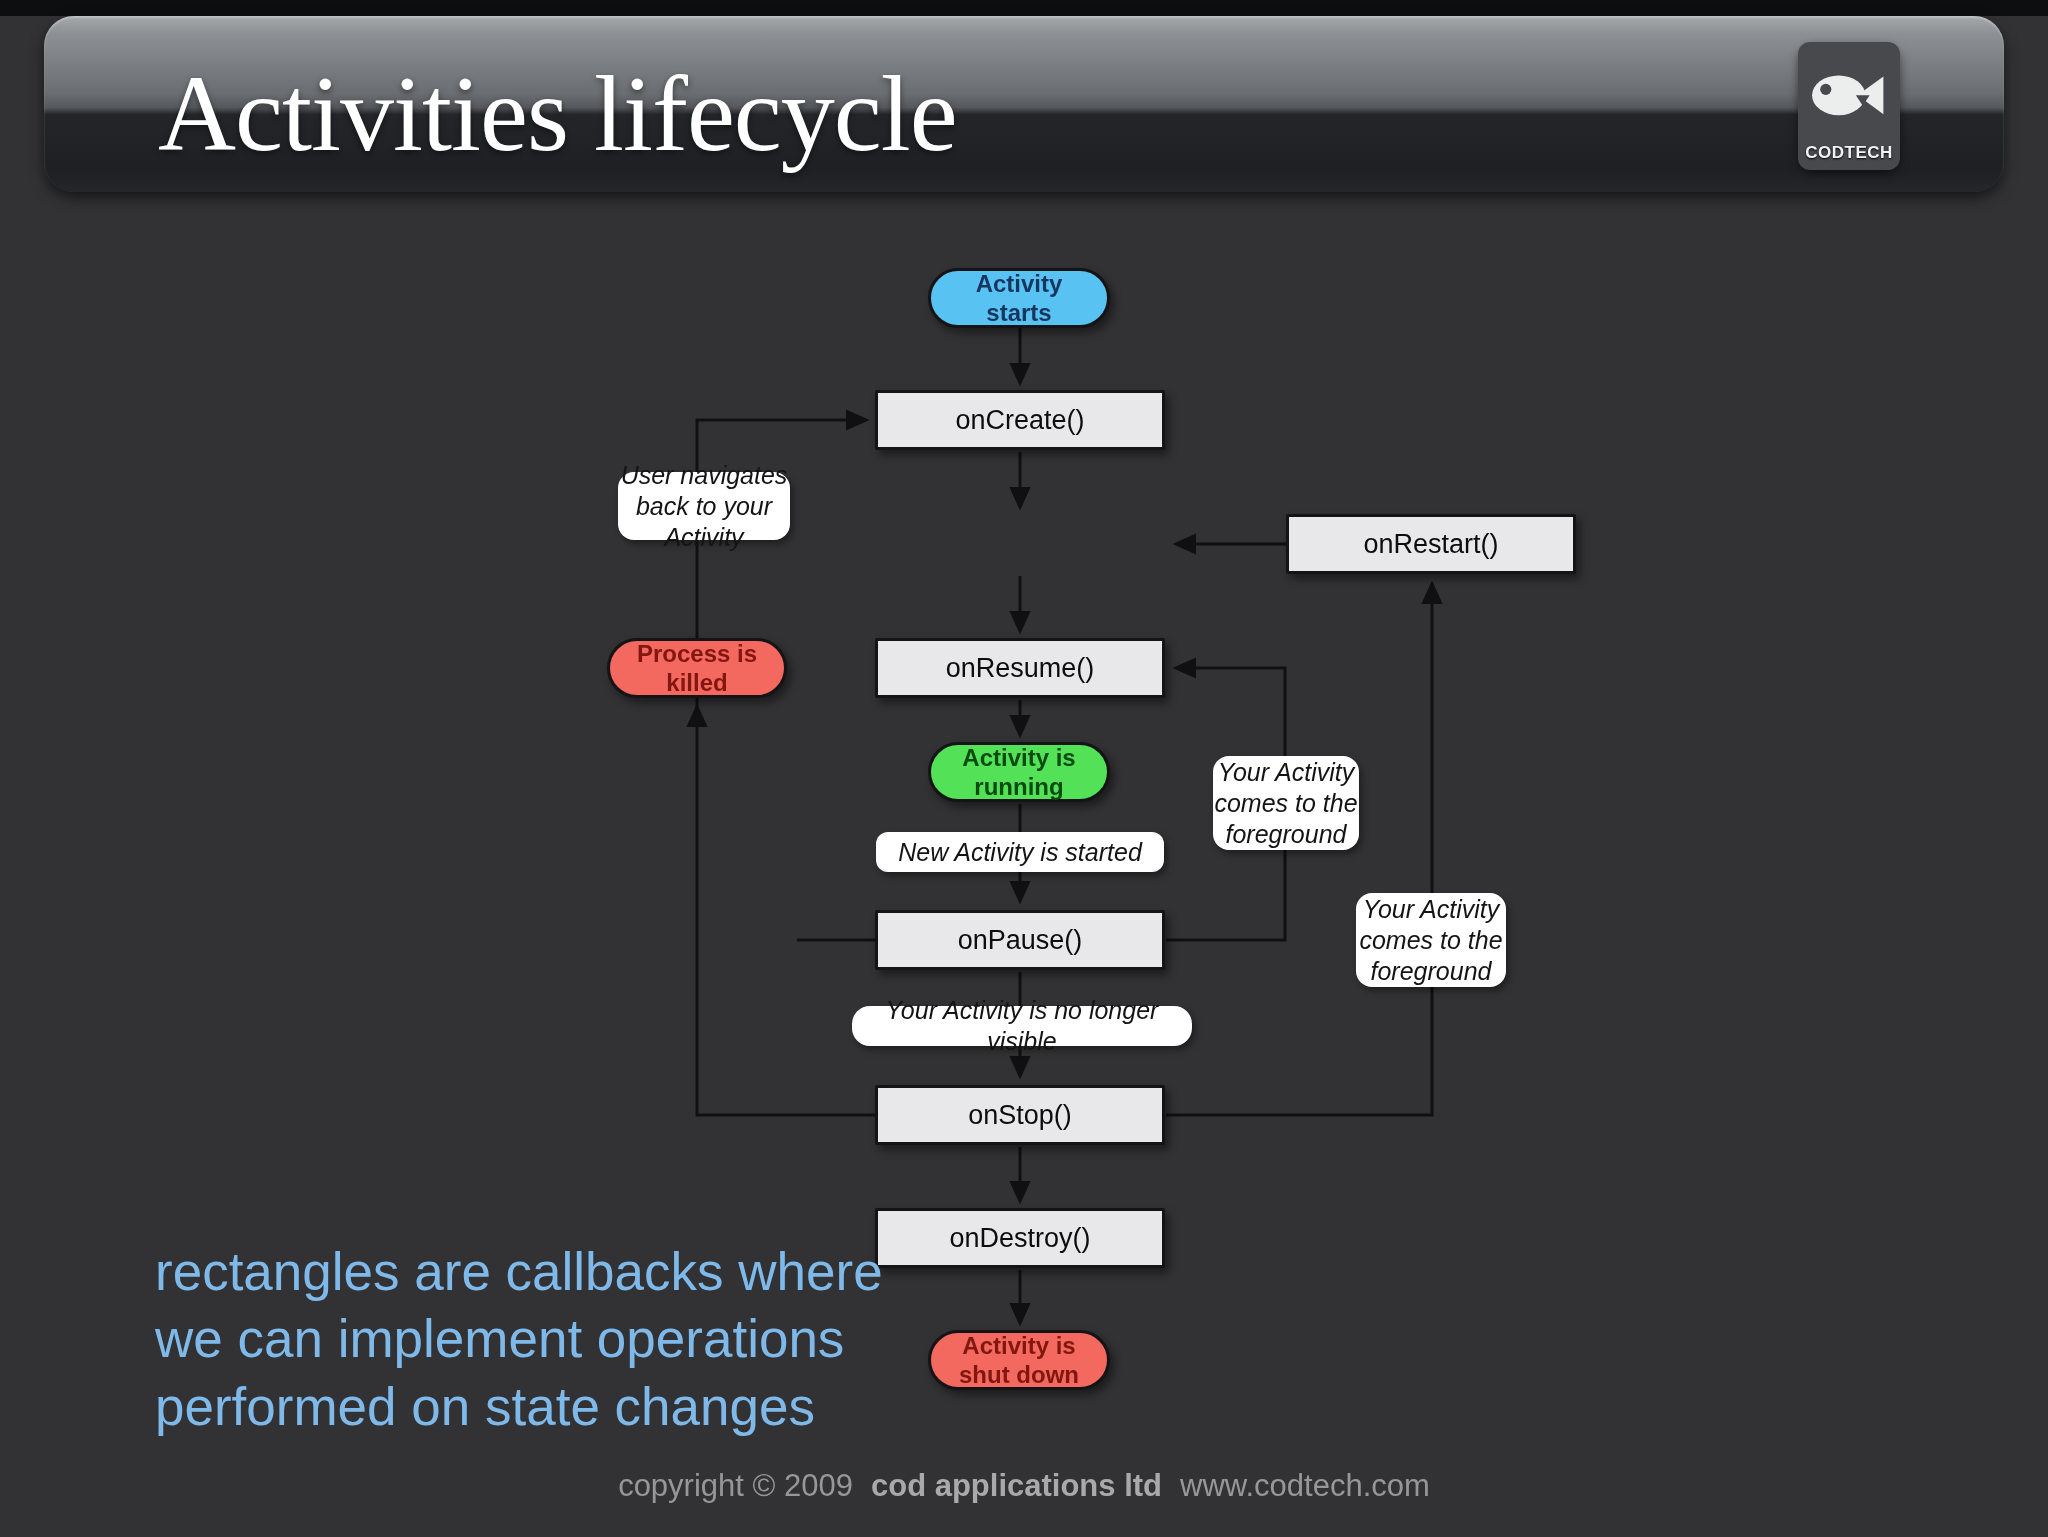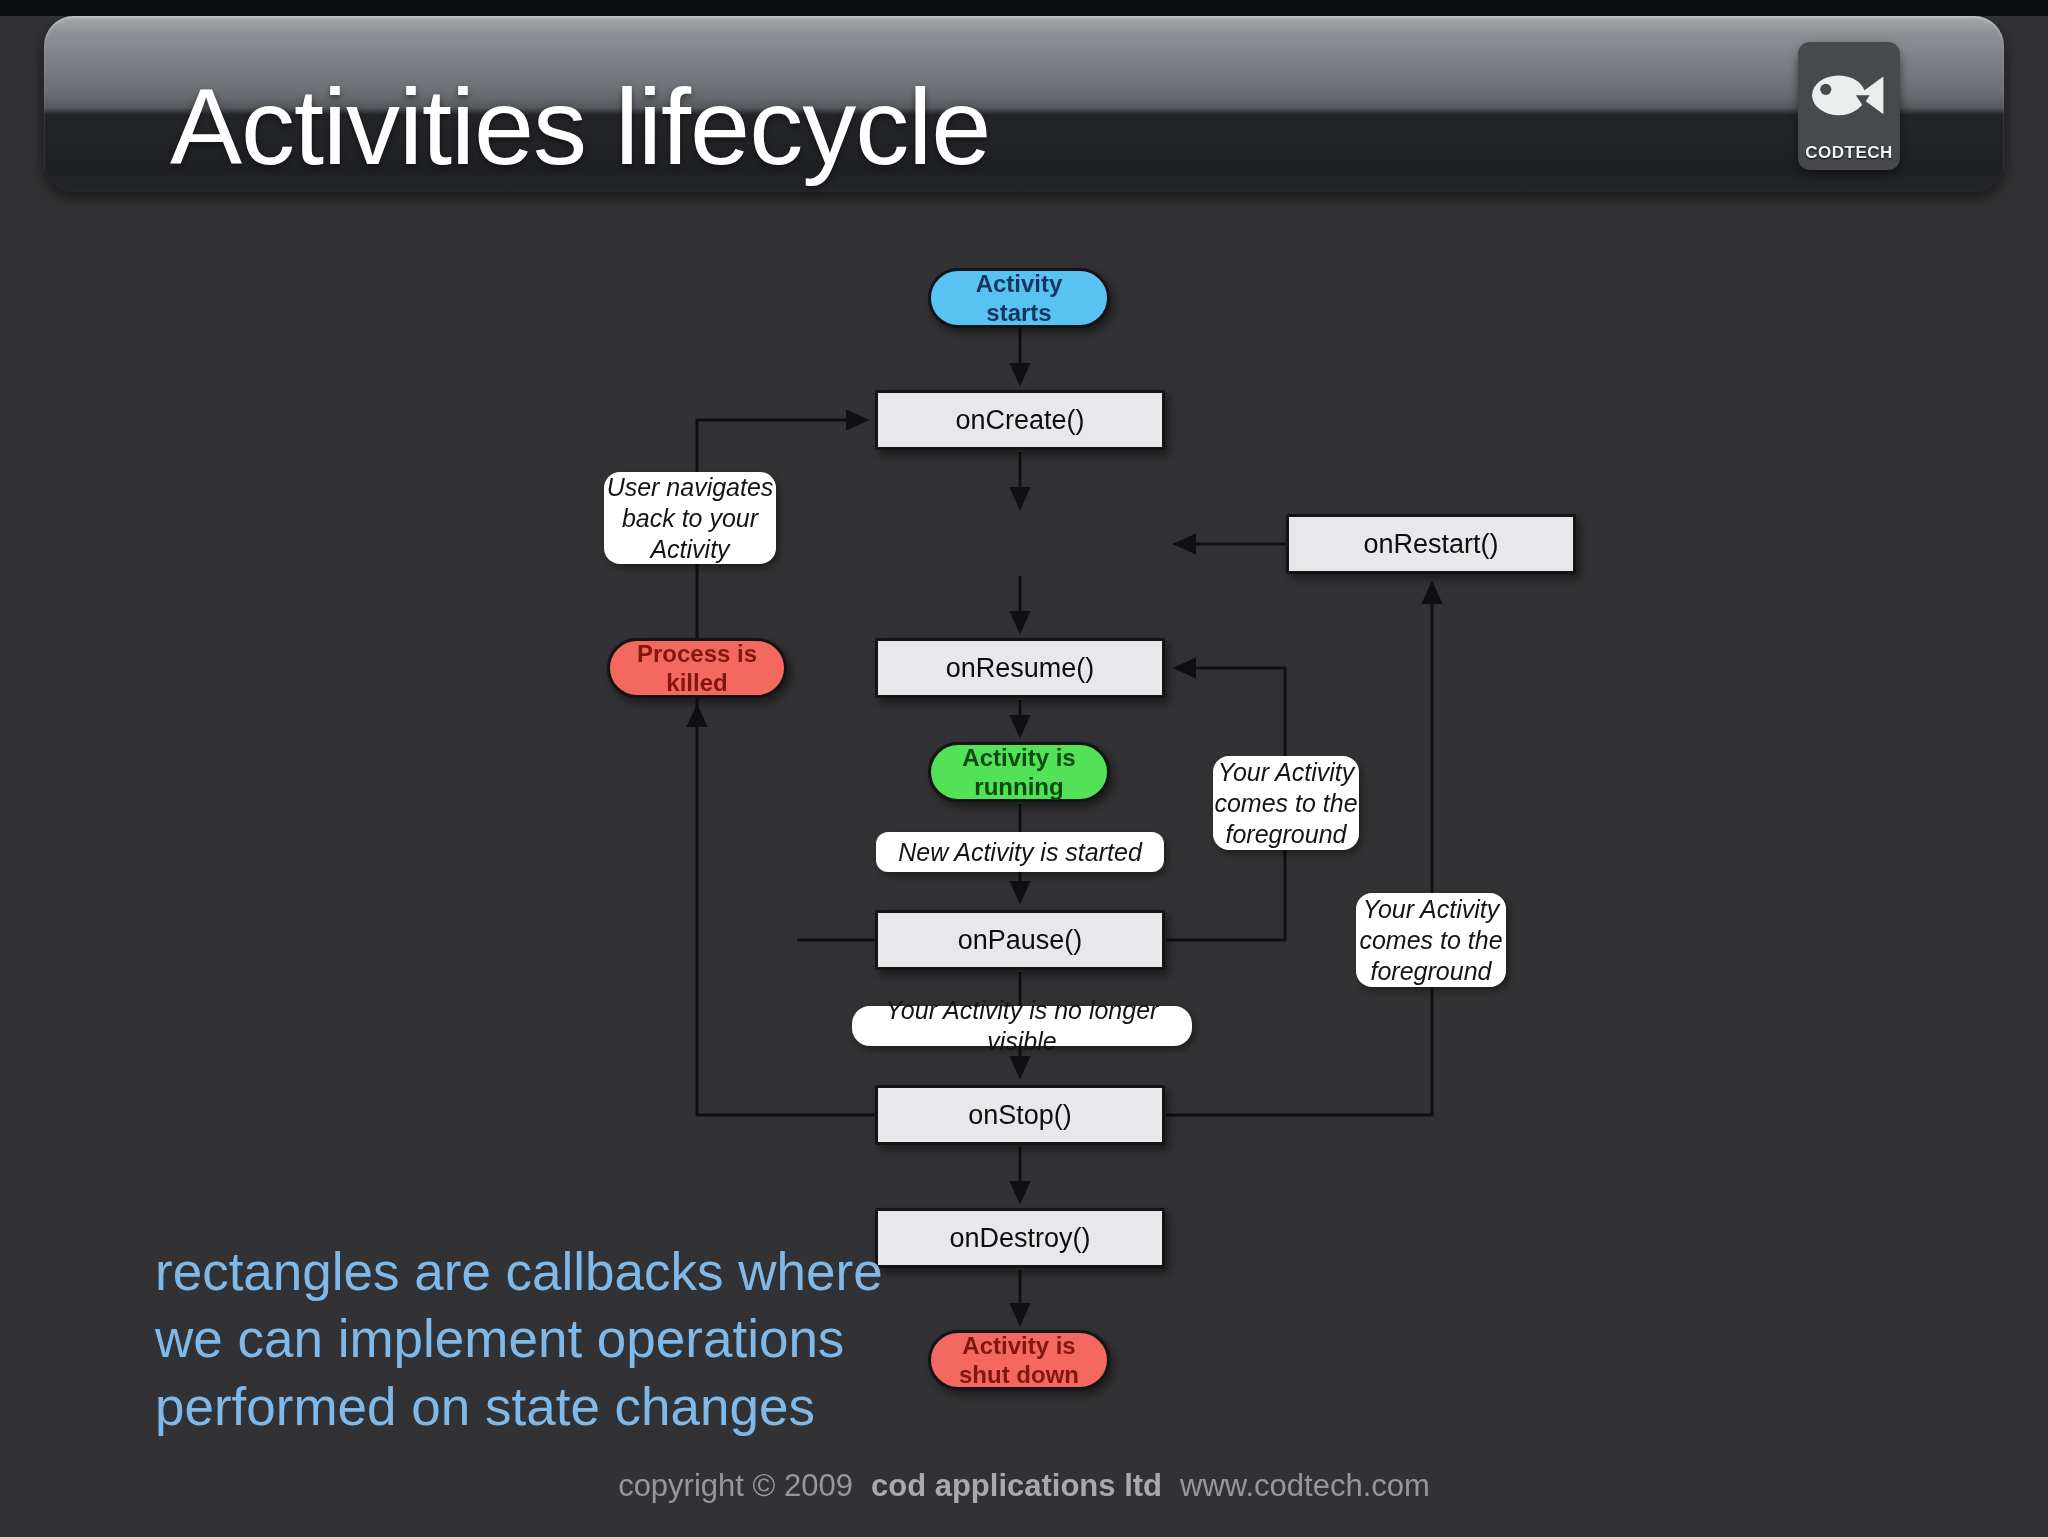--- a/index.html
+++ b/index.html
@@ -11,22 +11,23 @@
   
   .top-strip{position:absolute;top:0;left:0;width:100%;height:16px;background:#0d0e10;}
   .titlebar{
     position:absolute;left:44px;top:16px;width:1960px;height:176px;
     border-radius:30px;
     background:linear-gradient(180deg,#a6a9ac 0%,#8d9094 10%,#6a6d71 44%,#55585c 52%,#242529 56%,#1f2024 88%,#25262a 100%);
     box-shadow:0 6px 14px rgba(0,0,0,.55), inset 0 2px 2px rgba(255,255,255,.28);
   }
   .title{
     position:absolute;left:110px;top:6px;height:176px;display:flex;align-items:center;
-    margin:16px;color:#ffffff;font-size:108px;font-weight:400;letter-spacing:-1px;
+    margin:4px;color:#ffffff;font-size:108px;font-weight:400;letter-spacing:-1px;
     text-shadow:0 3px 6px rgba(0,0,0,.45);
+    font-family:Liberation Serif, serif;
   }
   .logo{
     position:absolute;right:104px;top:26px;width:102px;height:128px;
     border-radius:16px;
     background:linear-gradient(180deg,#e2e3e5,#85878a);
     box-shadow:0 4px 10px rgba(0,0,0,.5);
     box-sizing:border-box;
   }
   .logo-inner{
     width:100%;height:100%;border-radius:12px;background:#47494c;
@@ -68,21 +69,21 @@
   .n-restart {left:1286px;top:514px; width:290px;height:60px;}
   .n-resume  {left:875px; top:638px; width:290px;height:60px;}
   .n-running {left:928px; top:742px; width:182px;height:60px;}
   .n-newact  {left:876px; top:832px; width:288px;height:40px;border-radius:12px;}
   .n-pause   {left:875px; top:910px; width:290px;height:60px;}
   .n-novis   {left:852px; top:1006px;width:340px;height:40px;border-radius:18px;}
   .n-stop    {left:875px; top:1085px;width:290px;height:60px;}
   .n-destroy {left:875px; top:1208px;width:290px;height:60px;}
   .n-shut    {left:928px; top:1330px;width:182px;height:60px;}
   .n-killed  {left:607px; top:638px; width:180px;height:60px;}
-  .n-usernav {left:604px; top:472px; width:172px;height:92px;}
+  .n-usernav {left:618px; top:472px; width:172px;height:68px;}
   .n-otherapp{left:595px; top:906px; width:204px;height:66px;}
   .n-fg1     {left:1213px;top:756px; width:146px;height:94px;}
   .n-fg2     {left:1356px;top:893px; width:150px;height:94px;}
   
   .note{
     position:absolute;left:155px;top:1238px;margin:0;
     color:var(--c-note,#7fb9ea);font-size:53px;line-height:1.27;white-space:pre-line;
   }
   .footer{
     position:absolute;left:0;top:1468px;width:100%;

